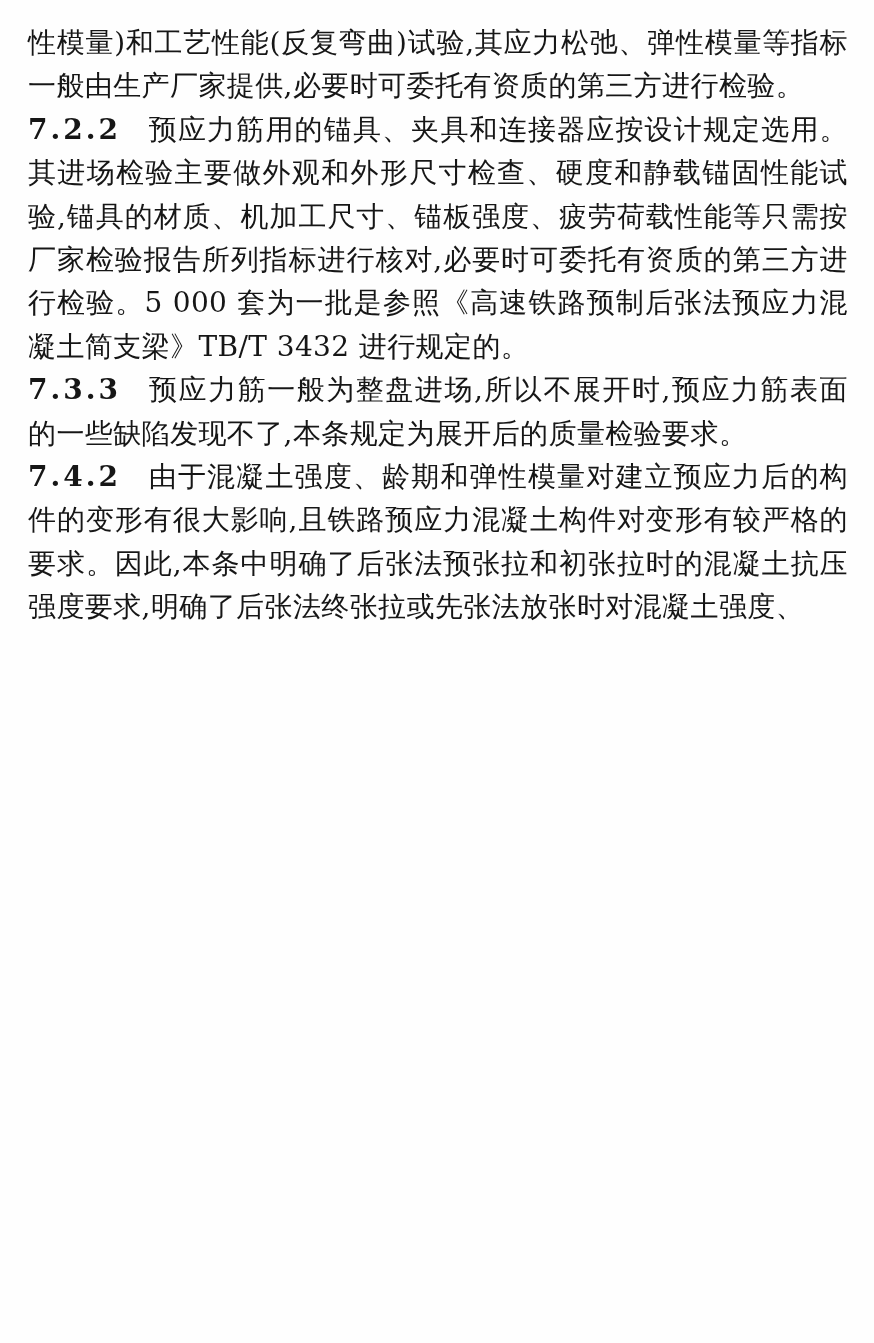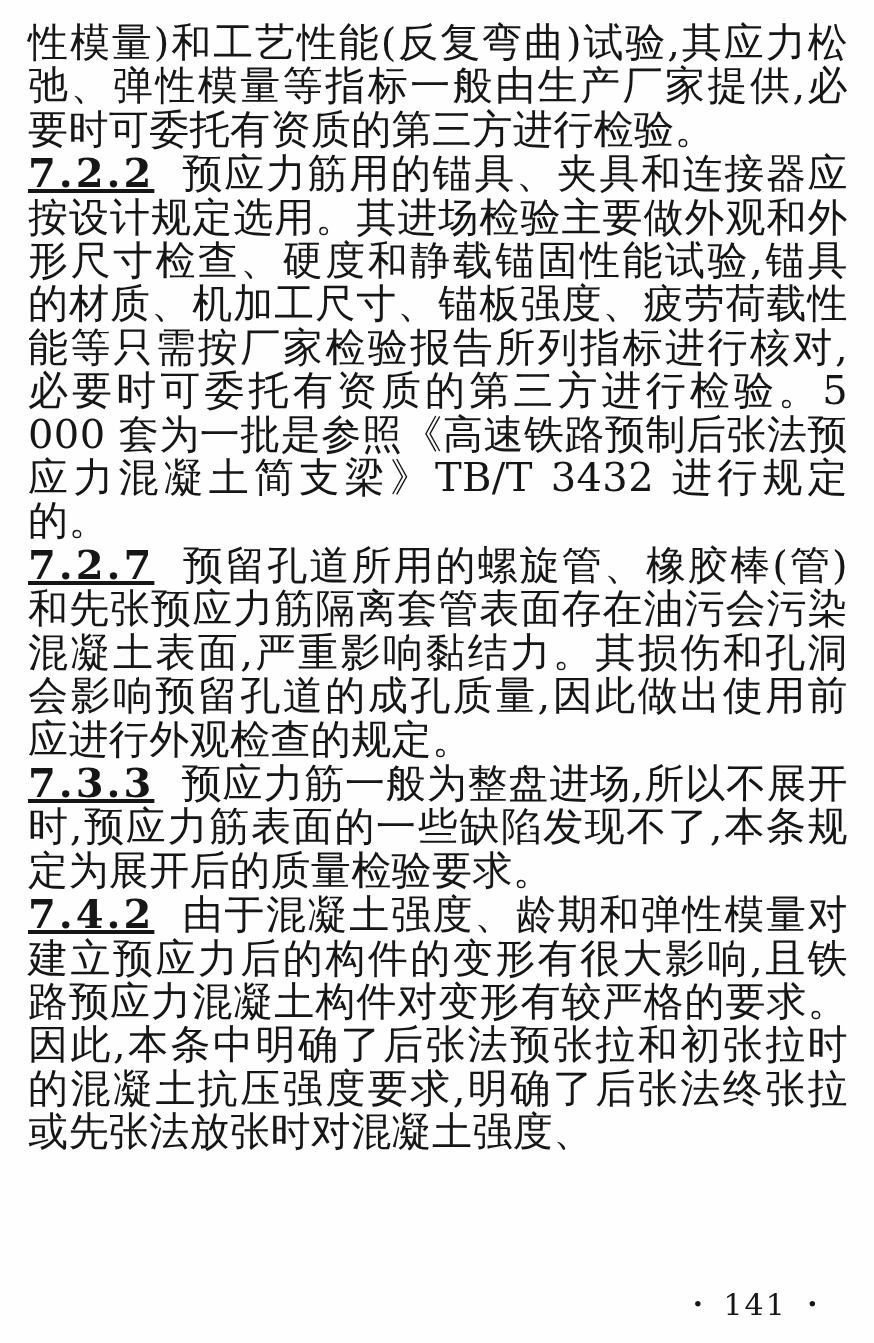--- a/index.html
+++ b/index.html
@@ -14,32 +14,31 @@
     margin: 0 auto;
     background: #fefefe;
     color: #161616;
     box-sizing: border-box;
     padding: 21px 26px 0 28px;
     font-family: "DejaVu Serif", "Liberation Serif", serif;
     overflow: hidden;
   }
   .para {
     margin: 0;
-    font-size: 40px;
+    font-size: 28px;
     line-height: 43.4px;
     text-align: justify;
     text-justify: inter-ideograph;
     letter-spacing: 0.4px;
   }
   .secnum {
     font-weight: 700;
     letter-spacing: 3px;
     margin-right: 27px;
     white-space: nowrap;
-    text-decoration: underline;
   }
   .footer {
     position: absolute;
     left: 0;
     right: 56px;
     bottom: 20px;
     text-align: right;
     font-size: 30px;
     line-height: 36px;
     color: #161616;
@@ -55,24 +54,22 @@
 </style>
 </head>
 <body>
 
 <div class="page">
 
   <p class="para"><span>性模量)和工艺性能(反复弯曲)试验,其应力松弛、弹性模量等指标一般由生产厂家提供,必要时可委托有资质的第三方进行检验。</span></p>
 
   <p class="para"><b class="secnum">7.2.2</b><span>预应力筋用的锚具、夹具和连接器应按设计规定选用。其进场检验主要做外观和外形尺寸检查、硬度和静载锚固性能试验,锚具的材质、机加工尺寸、锚板强度、疲劳荷载性能等只需按厂家检验报告所列指标进行核对,必要时可委托有资质的第三方进行检验。5 000 套为一批是参照《高速铁路预制后张法预应力混凝土简支梁》TB/T 3432 进行规定的。</span></p>
 
-  <p class="para"><b class="secnum">7.2.7</b><span>预留孔道所用的螺旋管、橡胶棒(管)和先张预应力筋隔离套管表面存在油污会污染混凝土表面,严重影响黏结力。其损伤和孔洞会影响预留孔道的成孔质量,因此做出使用前应进行外观检查的规定。</span></p>
 
 
 
   <p class="para"><b class="secnum">7.3.3</b><span>预应力筋一般为整盘进场,所以不展开时,预应力筋表面的一些缺陷发现不了,本条规定为展开后的质量检验要求。</span></p>
 
 
   <p class="para"><b class="secnum">7.4.2</b><span>由于混凝土强度、龄期和弹性模量对建立预应力后的构件的变形有很大影响,且铁路预应力混凝土构件对变形有较严格的要求。因此,本条中明确了后张法预张拉和初张拉时的混凝土抗压强度要求,明确了后张法终张拉或先张法放张时对混凝土强度、</span></p>
 
-  <div class="footer"><span class="dot">•</span><span class="pnum">141</span><span class="dot">•</span></div>
 
 </div>
 
 </body></html>

